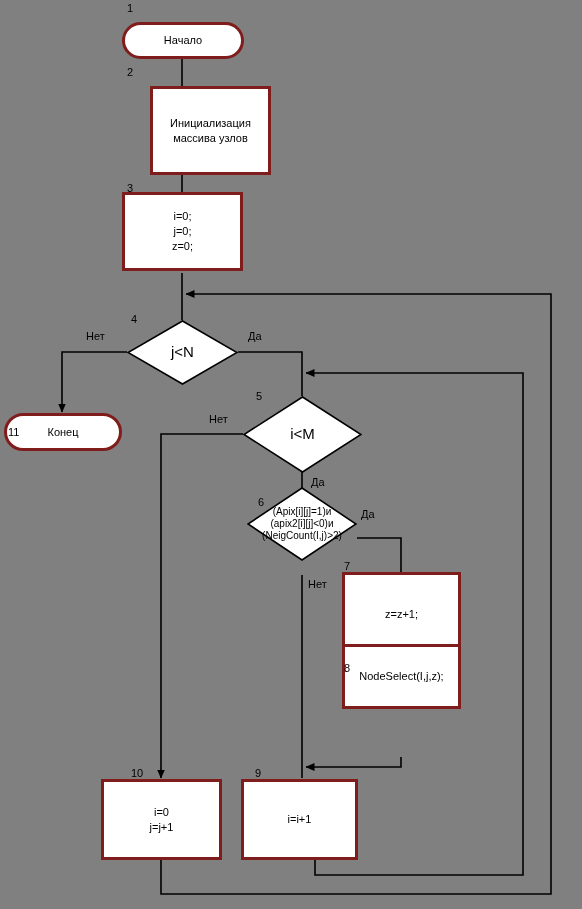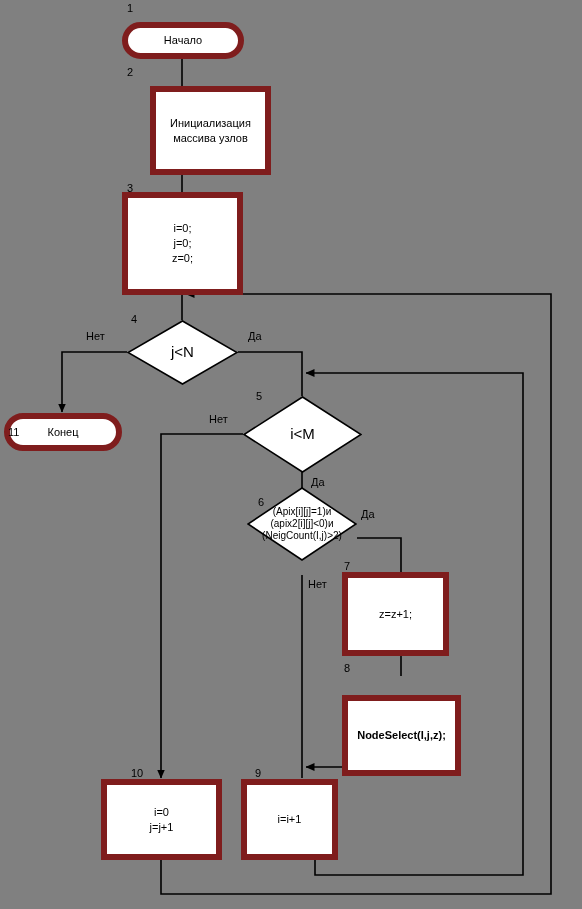--- a/index.html
+++ b/index.html
@@ -16,21 +16,21 @@
   }
   #canvas {
     position: absolute;
     left: 0; top: 0;
     width: 582px;
     height: 909px;
   }
   .node {
     position: absolute;
     background: #ffffff;
-    border: 6px solid #7f1d1d;
+    border: 3px solid #7f1d1d;
     box-sizing: border-box;
     display: flex;
     align-items: center;
     justify-content: center;
     text-align: center;
     color: #000000;
     font-size: 11px;
     line-height: 1.35;
     z-index: 5;
   }
@@ -126,21 +126,21 @@
   <span class="node-label">Начало</span>
 </div>
 
 <div class="step-num" style="left:127px; top:66px;">2</div>
 <div class="node" style="left:122px; top:86px; width:121px; height:89px;margin-left:28px;">
   <span class="node-label">Инициализация
 массива узлов</span>
 </div>
 
 <div class="step-num" style="left:127px; top:182px;">3</div>
-<div class="node" style="left:122px; top:192px; width:121px; height:103px;">
+<div class="node" style="left:122px; top:192px; width:121px; height:79px;">
   <span class="node-label">i=0;
 j=0;
 z=0;</span>
 </div>
 
 <div class="step-num" style="left:131px; top:313px;">4</div>
 <div class="diamond-wrap" style="left:127px; top:320px; width:111px; height:65px;">
   <svg width="111" height="65" viewBox="0 0 111 65">
     <polygon points="55.5,1 110,32.5 55.5,64 1,32.5" fill="#ffffff" stroke="#000000" stroke-width="1.6"></polygon>
   </svg>
@@ -170,31 +170,31 @@
     <polygon points="55,1 109,37 55,73 1,37" fill="#ffffff" stroke="#000000" stroke-width="1.6"></polygon>
   </svg>
   <div class="diamond-text small">(Apix[i][j]=1)и
 (apix2[i][j]&lt;0)и
 (NeigCount(I,j)&gt;2)</div>
 </div>
 <div class="edge-label" style="left:361px; top:508px;">Да</div>
 <div class="edge-label" style="left:308px; top:578px;">Нет</div>
 
 <div class="step-num" style="left:344px; top:560px;">7</div>
-<div class="node" style="left:342px; top:572px; width:107px; height:84px;">
+<div class="node" style="left:342px; top:572px; width:119px; height:84px;">
   <span class="node-label">z=z+1;</span>
 </div>
 
 <div class="step-num" style="left:344px; top:662px;">8</div>
-<div class="node" style="left:342px; top:695px; width:119px; height:81px;font-weight:bold;">
+<div class="node" style="left:342px; top:644px; width:119px; height:65px;">
   <span class="node-label">NodeSelect(I,j,z);</span>
 </div>
 
 <div class="step-num" style="left:131px; top:767px;">10</div>
 <div class="node" style="left:101px; top:779px; width:121px; height:81px;">
   <span class="node-label">i=0
 j=j+1</span>
 </div>
 
 <div class="step-num" style="left:255px; top:767px;">9</div>
-<div class="node" style="left:241px; top:779px; width:97px; height:81px;">
+<div class="node" style="left:241px; top:779px; width:117px; height:81px;">
   <span class="node-label">i=i+1</span>
 </div>
 
 </body></html>

